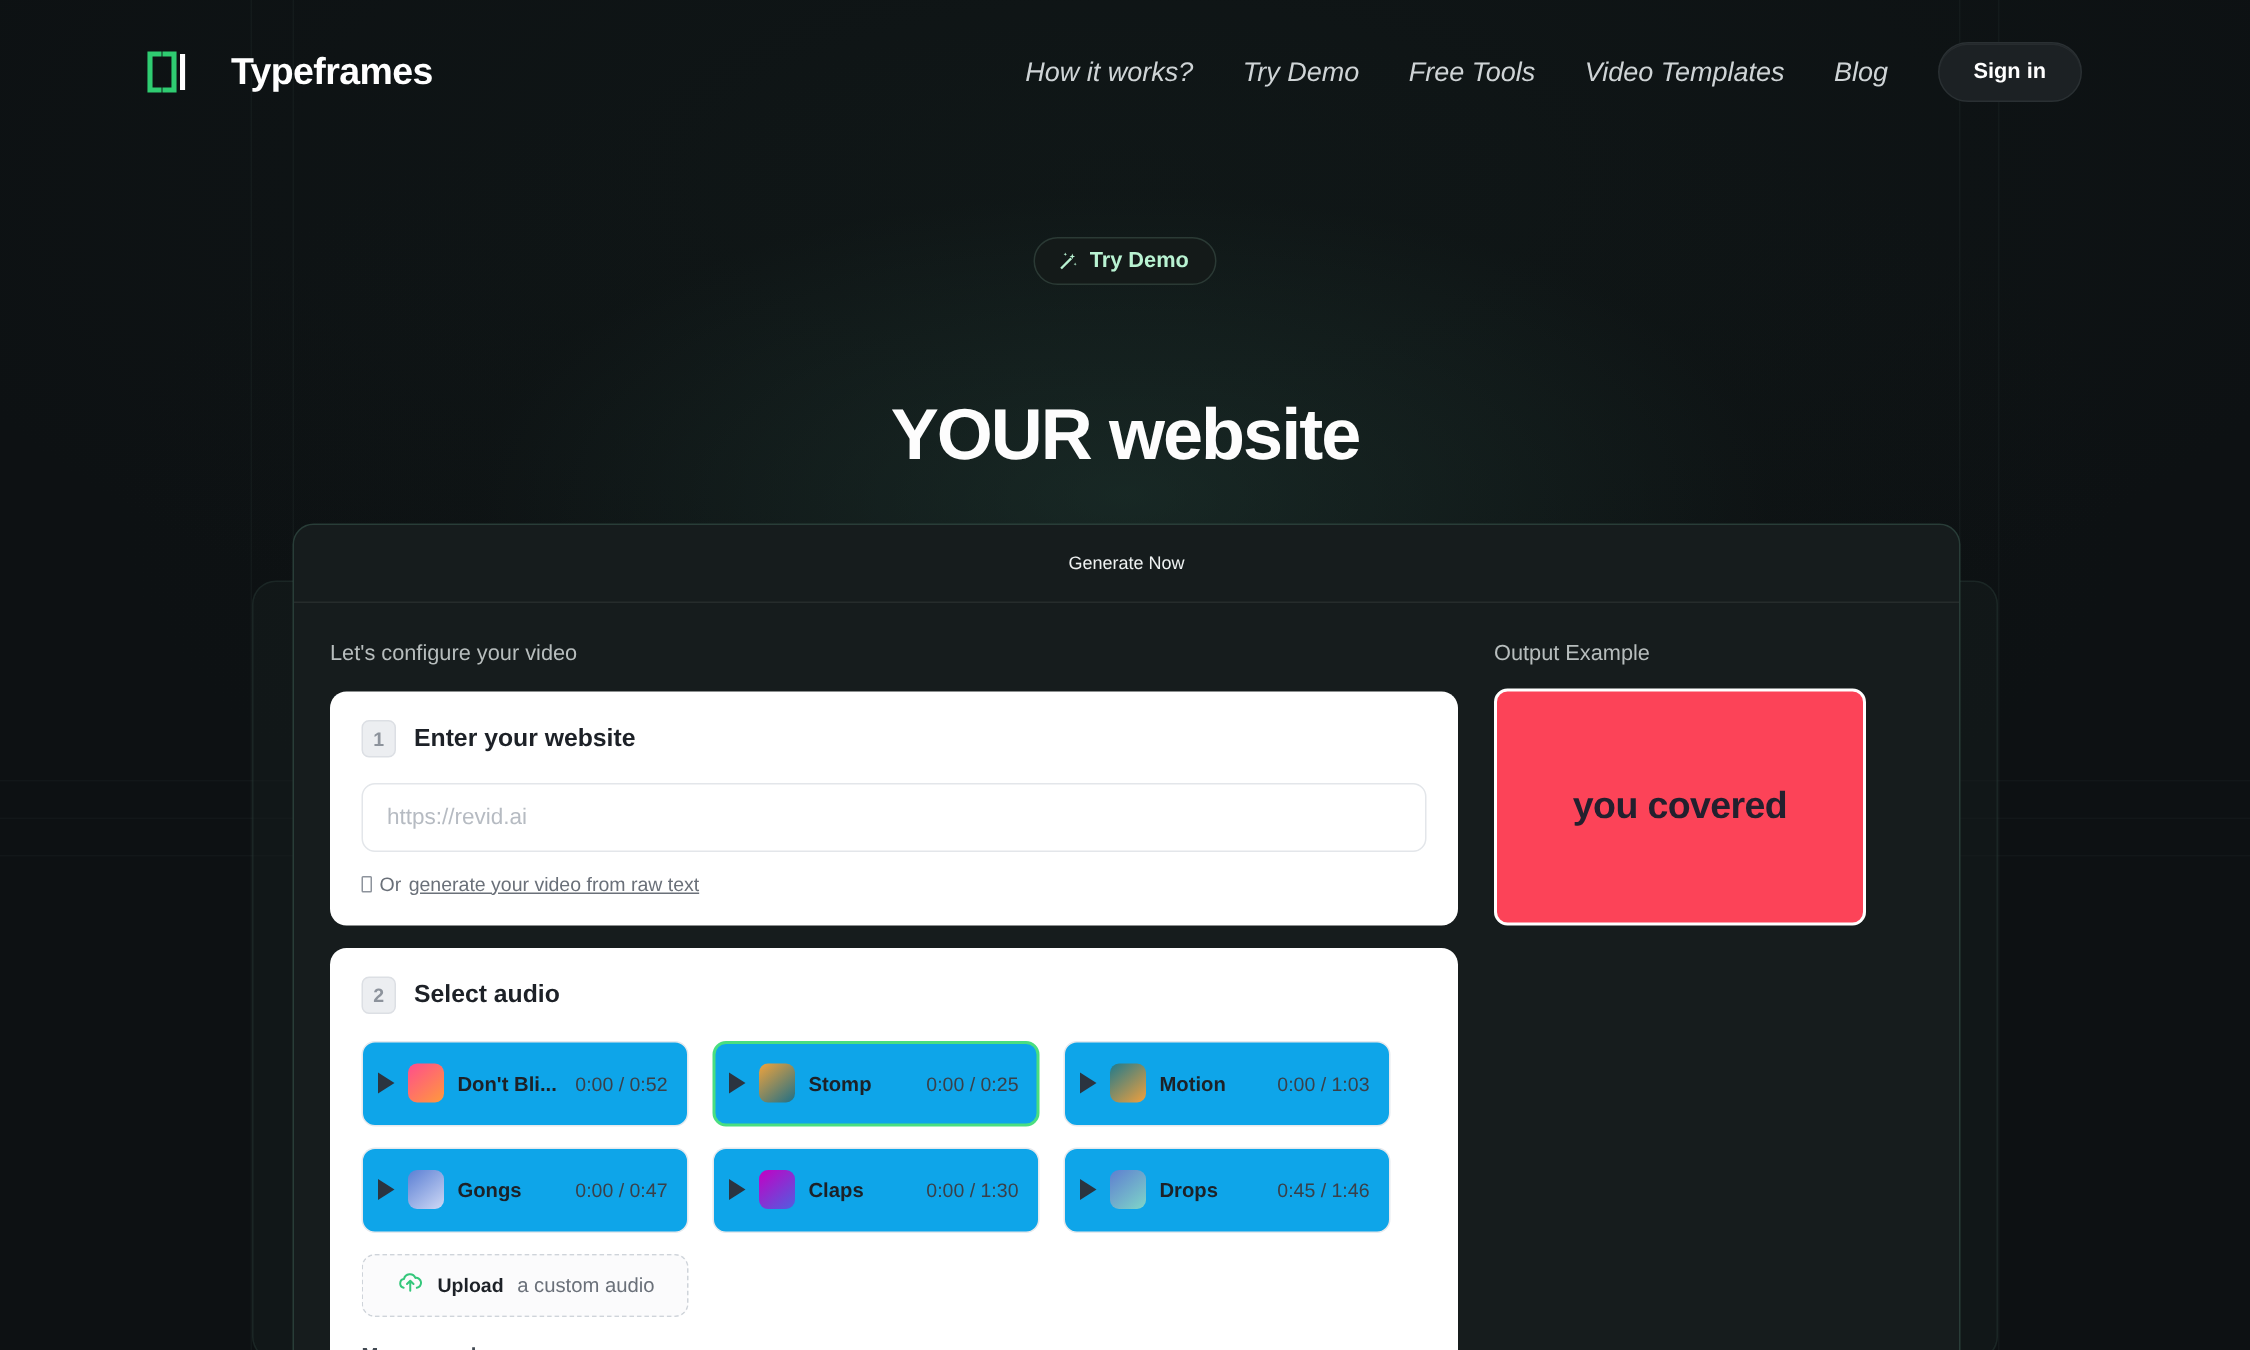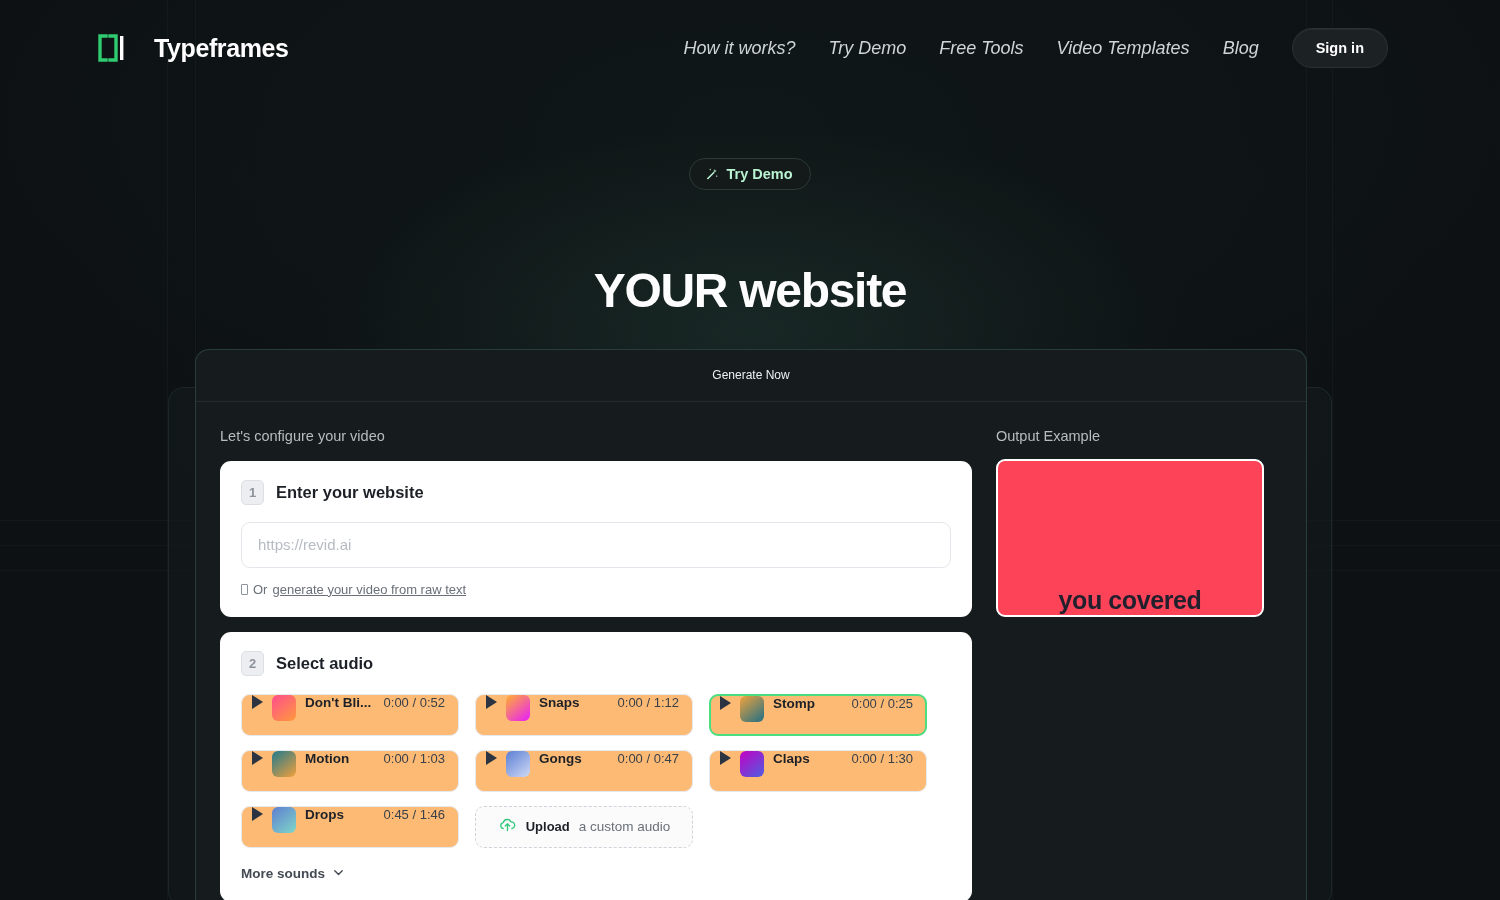--- a/index.html
+++ b/index.html
@@ -123,24 +123,24 @@
   }
   .raw-line a { color:#6a7079; text-decoration:underline; }
 
   
   .audio-grid {
     margin-top:18px;
     display:grid; grid-template-columns:repeat(3, 218px);
     gap:14px 16px;
   }
   .audio-item {
-    display:flex; align-items:flex-start; gap:9px;
-    height:42px; padding:0 13px 0 10px;
+    display:flex; align-items:center; gap:9px;
+    height:57px; padding:0 13px 0 10px;
     border:1px solid #e6e9ed; border-radius:9px;
-    background:#fdba74; cursor:pointer;
+    background:#0ea5e9; cursor:pointer;
   }
   .audio-item.selected { border:2px solid #4ade80; padding:0 12px 0 9px; }
   .play-tri {
     width:0; height:0; flex:none;
     border-left:11px solid #2b3440;
     border-top:7px solid transparent;
     border-bottom:7px solid transparent;
   }
   .thumb { width:24px; height:26px; border-radius:6px; flex:none; }
   .audio-name {
@@ -157,23 +157,23 @@
   }
   .upload-item .ul-bold { color:#1d2127; font-size:13px; font-weight:700; }
   .upload-item .ul-dim { color:#6a7079; font-size:13.5px; }
   .more-sounds {
     margin-top:18px; display:inline-flex; align-items:center; gap:7px;
     color:#434a53; font-size:13.5px; font-weight:600; cursor:pointer;
   }
 
   
   .output-box {
-    width:268px; height:158px; border-radius:9px;
+    width:248px; height:158px; border-radius:9px;
     border:2px solid #ffffff;
-    display:flex; align-items:flex-end; justify-content:center;margin-top:12px;
+    display:flex; align-items:center; justify-content:center;margin-top:12px;
   }
   .output-text { font-size:25px; font-weight:700; letter-spacing:-0.4px; }
 </style>
 </head>
 <body>
 
 <div class="page">
 
   <div class="grid-lines">
     <div class="v" style="left:167px"></div>
@@ -256,26 +256,20 @@
               <h3>Select audio</h3>
             </div>
 
             <div class="audio-grid" id="audio-grid">
                 <div class="audio-item">
                   <div class="play-tri"></div>
                   <div class="thumb" style="background: linear-gradient(140deg, rgb(255, 77, 141), rgb(255, 154, 60));"></div>
                   <div class="audio-name">Don't Bli...</div>
                   <div class="audio-time">0:00 / 0:52</div>
                 </div>
-                <div class="audio-item">
-                  <div class="play-tri"></div>
-                  <div class="thumb" style="background: linear-gradient(140deg, rgb(255, 176, 46), rgb(232, 28, 255));"></div>
-                  <div class="audio-name">Snaps</div>
-                  <div class="audio-time">0:00 / 1:12</div>
-                </div>
                 <div class="audio-item selected">
                   <div class="play-tri"></div>
                   <div class="thumb" style="background: linear-gradient(140deg, rgb(240, 163, 60), rgb(31, 111, 134));"></div>
                   <div class="audio-name">Stomp</div>
                   <div class="audio-time">0:00 / 0:25</div>
                 </div>
                 <div class="audio-item">
                   <div class="play-tri"></div>
                   <div class="thumb" style="background: linear-gradient(140deg, rgb(31, 122, 140), rgb(242, 160, 60));"></div>
                   <div class="audio-name">Motion</div>

